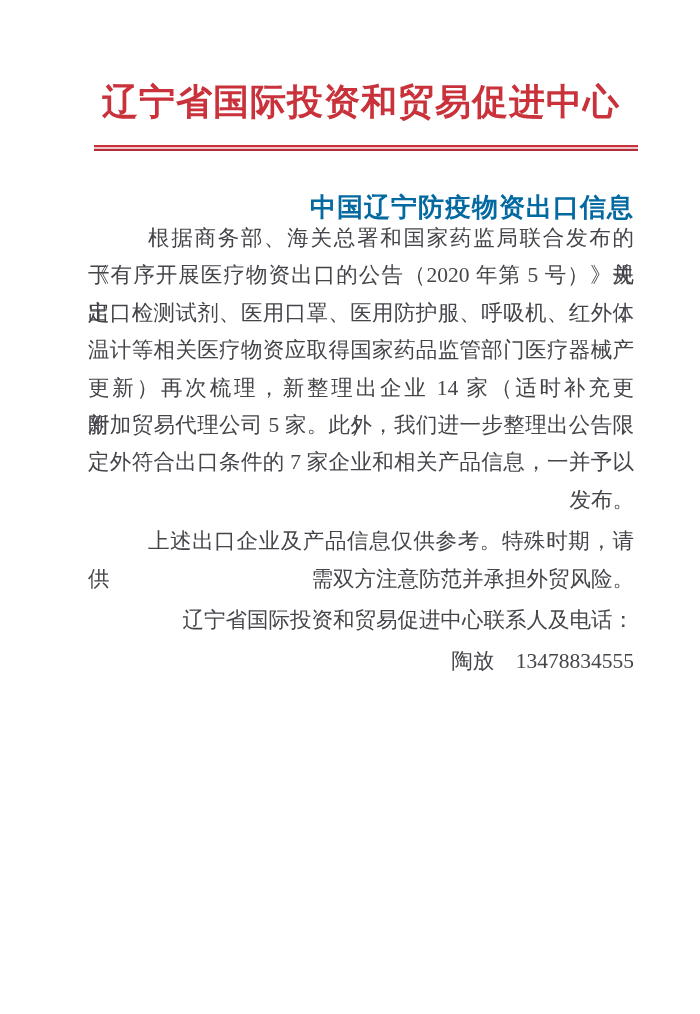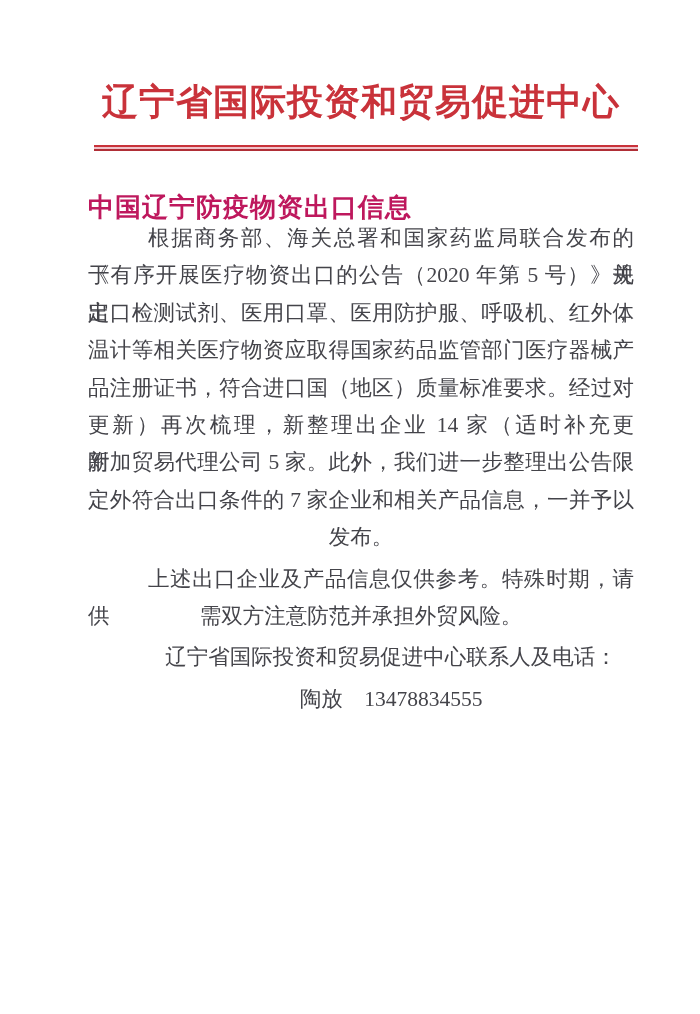--- a/index.html
+++ b/index.html
@@ -33,35 +33,35 @@
       #b02e36 4px, #b02e36 6px);
   }
   
   .doc-title {
     margin: 43px 66px 0 88px;
     font-family: "Liberation Sans", sans-serif;
     font-size: 26px;
     font-weight: 700;
     line-height: 26px;
     letter-spacing: 1px;
-    text-align: left;
-    color: #be185d;
+    text-align: right;
+    color: #0369a1;
   }
   
   .doc-body {
     padding: 0 66px 0 88px;
     color: #44444a;
     font-size: 21.5px;
   }
   .para { margin: 0 0 4px 0; }
   .line {
     height: 37.4px;
     line-height: 37.4px;
     white-space: pre-wrap;
-    text-align: center;
+    text-align: right;
   }
   .line.just {
     text-align: justify;
     text-align-last: justify;
     text-justify: inter-character;
   }
   .line.indent { text-indent: 60px; }
   .pageno {
     position: absolute;
     top: 941px;
@@ -83,21 +83,20 @@
   <div class="rule"></div>
 
   <h2 class="doc-title">中国辽宁防疫物资出口信息</h2>
 
   <div class="doc-body" id="doc-body">
       <div class="para">
         <div class="line indent just">根据商务部、海关总署和国家药监局联合发布的《关</div>
         <div class="line just">于有序开展医疗物资出口的公告（2020 年第 5 号）》规定，</div>
         <div class="line just">出口检测试剂、医用口罩、医用防护服、呼吸机、红外体</div>
         <div class="line just">温计等相关医疗物资应取得国家药品监管部门医疗器械产</div>
-        <div class="line just">品注册证书，符合进口国（地区）质量标准要求。经过对</div>
         <div class="line just">更新）再次梳理，新整理出企业 14 家（适时补充更新），</div>
         <div class="line just">附加贸易代理公司 5 家。此外，我们进一步整理出公告限</div>
         <div class="line just">定外符合出口条件的 7 家企业和相关产品信息，一并予以</div>
         <div class="line">发布。</div>
       </div>
       <div class="para">
       </div>
       <div class="para">
         <div class="line indent just">上述出口企业及产品信息仅供参考。特殊时期，请供</div>
         <div class="line">需双方注意防范并承担外贸风险。</div>

